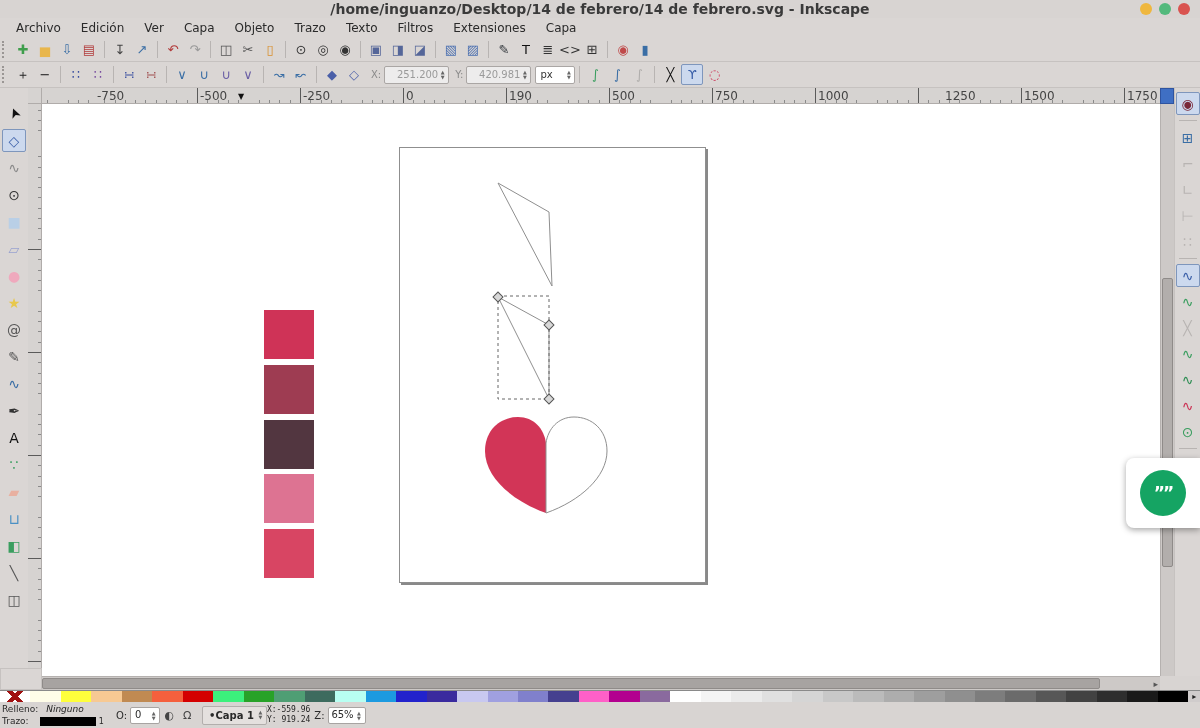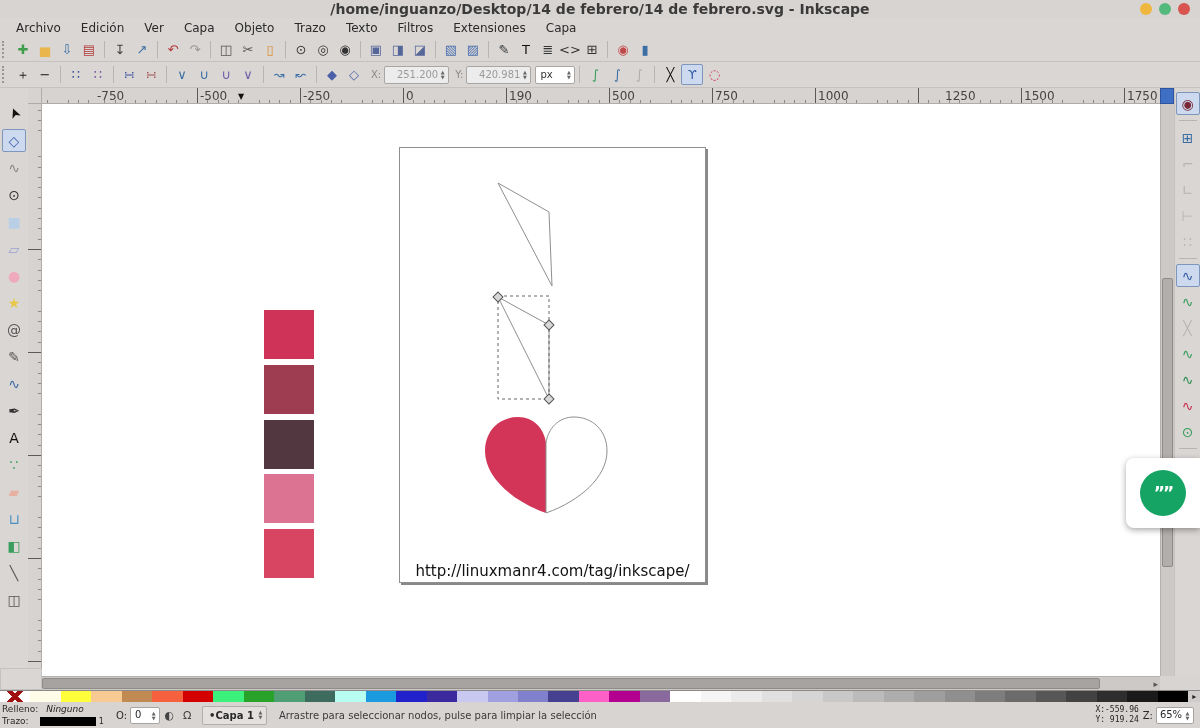--- a/index.html
+++ b/index.html
@@ -280,21 +280,20 @@
     <path d="M546,443 C548,429 558,417 574,417 C592,417 607,430 607,451 C607,477 580,501 546,513 Z" fill="#ffffff" stroke="#8f8f8f"></path>
   </svg>
 
   <div id="swatch-col">
       <div class="cswatch abs" style="top: 206px; background: rgb(207, 51, 87);"></div>
       <div class="cswatch abs" style="top: 261px; background: rgb(158, 60, 82);"></div>
       <div class="cswatch abs" style="top: 316px; background: rgb(82, 54, 64);"></div>
       <div class="cswatch abs" style="top: 370px; background: rgb(221, 115, 146);"></div>
       <div class="cswatch abs" style="top: 425px; background: rgb(216, 69, 99);"></div>
     </div>
-  <div id="page-caption" class="abs">http://linuxmanr4.com/tag/inkscape/</div>
 </div>
 
 <div id="scroll-corner" class="abs"></div>
 <div id="vscroll" class="abs">
   <div id="vscroll-thumb" class="abs" style="position:absolute;"></div>
 </div>
 <div id="corner-bl" class="abs"></div>
 <div id="hscroll" class="abs">
   <div id="hscroll-thumb" style="position:absolute;"></div>
   <span id="hscroll-arrow">▸</span>
@@ -358,21 +357,20 @@
   <div id="opacity-box">
     <span style="margin-right:3px;">O:</span>
     <span id="opacity-field"><span>0</span><span class="spin">▲<br>▼</span></span>
   </div>
   <span class="sb-ico">◐</span>
   <span class="sb-ico">Ω</span>
   <div id="layer-box">
     <span style="font-weight:bold;">•Capa 1</span>
     <span class="spin">▲<br>▼</span>
   </div>
-  <div id="status-message">Arrastre para seleccionar nodos, pulse para limpiar la selección</div>
   <div id="coords">
     <div><span>X:</span><span>-559.96</span></div>
     <div><span>Y:</span> <span>919.24</span></div>
   </div>
   <div id="zoom-box">
     <span style="margin-right:3px;">Z:</span>
     <span id="zoom-field"><span>65%</span><span class="spin">▲<br>▼</span></span>
   </div>
 </div>
 

